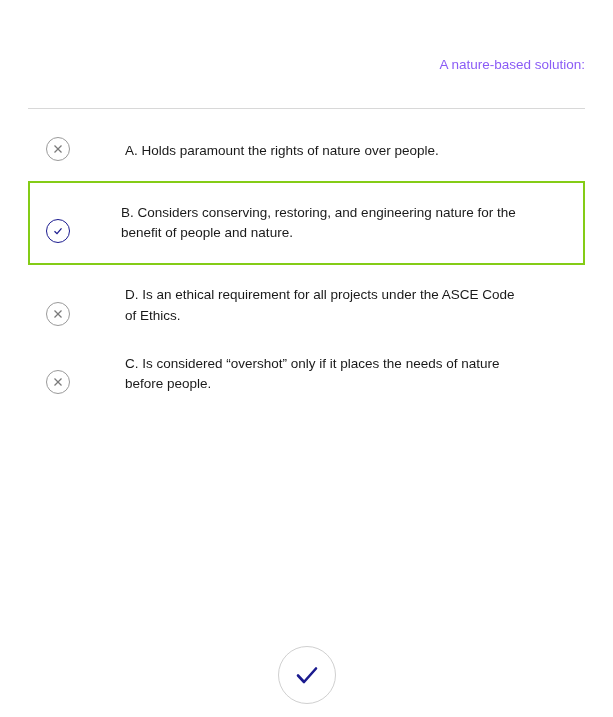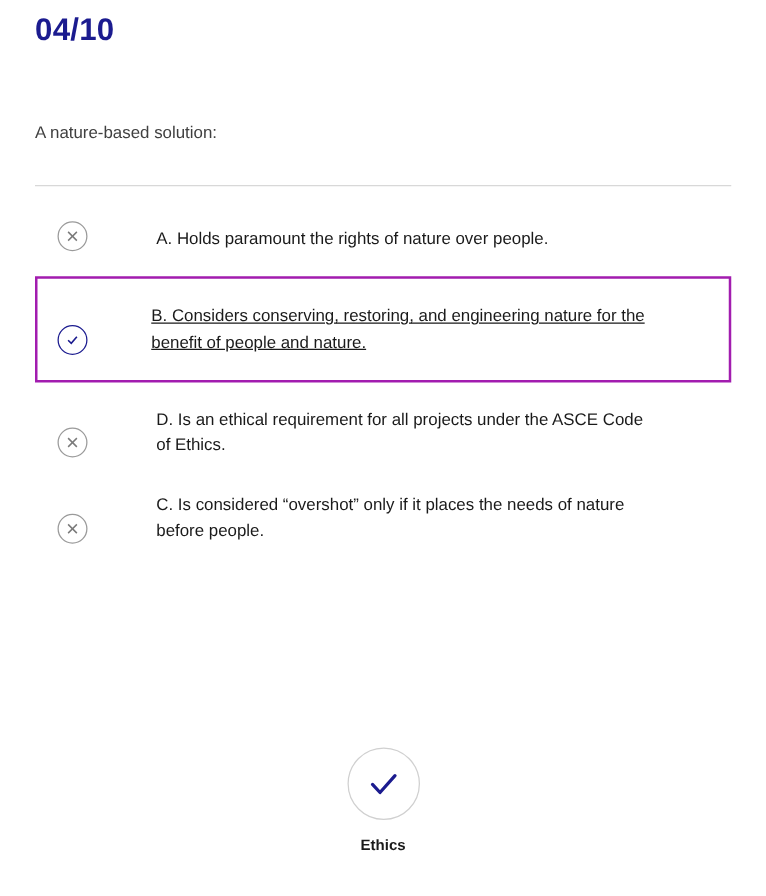--- a/index.html
+++ b/index.html
@@ -25,43 +25,43 @@
     margin-top: 8px;
     font-size: 25px;
     font-weight: bold;
     color: #1b1b8f;
     letter-spacing: 0.2px;
     line-height: 1.3;
   }
   .question-text {
     margin-top: 56px;
     font-size: 13.5px;
-    color: #404040;
+    color: #8b5cf6;
     line-height: 1.4;
+    text-align: right;
   }
   .divider {
     margin-top: 33px;
     border-top: 1px solid #d8d8d8;
     width: 100%;
   }
   .options {
     margin-top: 10px;
   }
   .option {
     display: flex;
     align-items: flex-end;
     box-sizing: border-box;
     padding: 14px 10px 14px 18px;
     min-height: 56px;
   }
   .option.selected {
-    border: 2px solid #a21caf;
+    border: 2px solid #84cc16;
     padding: 20px 10px 20px 16px;
     margin: 6px 0 6px 0;
-    text-decoration: underline;
   }
   .opt-marker {
     flex: 0 0 auto;
     width: 22px;
     height: 22px;
     border-radius: 50%;
     border: 1px solid #9a9a9a;
     position: relative;
     margin-top: 2px;
   }
@@ -108,21 +108,20 @@
     font-size: 12px;
     font-weight: bold;
     color: #1a1a1a;
   }
 </style>
 </head>
 <body>
 
 <div class="page">
 
-  <div class="progress-counter">04/10</div>
 
   <div class="question-text">A nature-based solution:</div>
 
   <div class="divider"></div>
 
   <div class="options">
 
     <div class="option">
       <span class="opt-marker">
         <svg width="12" height="12" viewBox="0 0 12 12">

